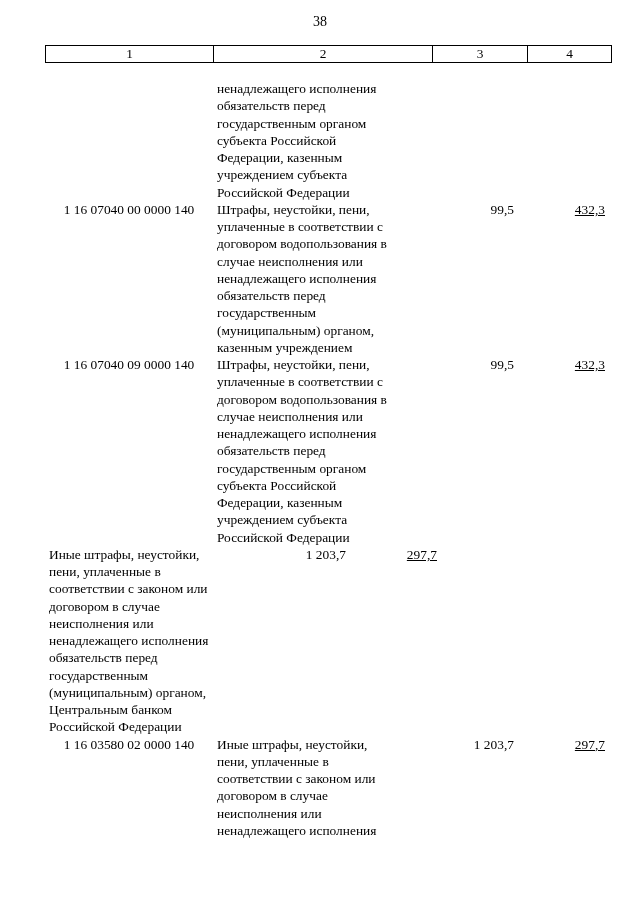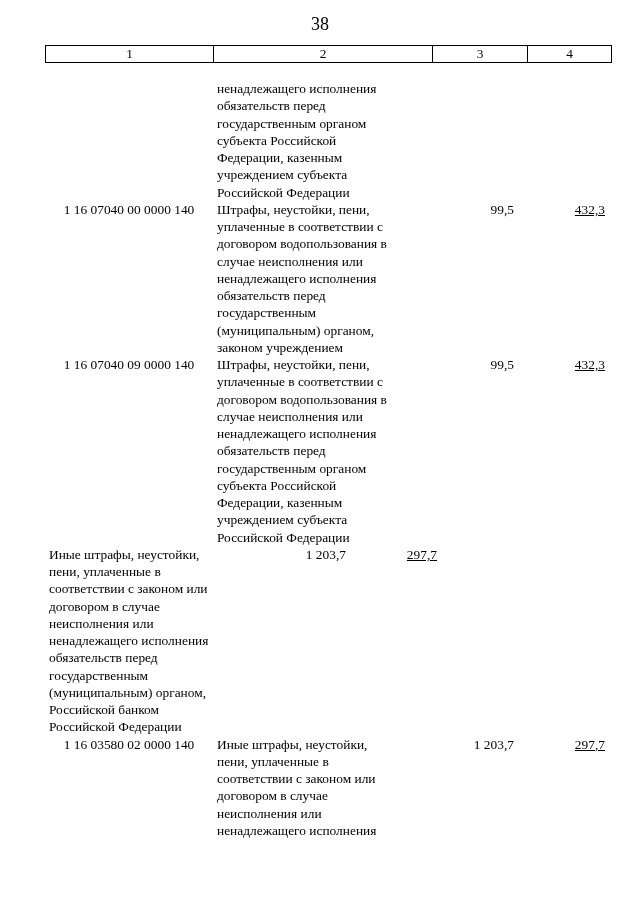--- a/index.html
+++ b/index.html
@@ -3,21 +3,21 @@
   <meta charset="utf-8">
   <style>
     html, body { margin: 0; padding: 0; background: #ffffff; }
     body {
       width: 640px; height: 905px; position: relative; overflow: hidden;
       font-family: "Liberation Serif", "DejaVu Serif", serif;
       color: #000; font-size: 13.4px;
     }
     .page-number {
       position: absolute; top: 14px; left: 0; width: 640px; text-align: center;
-      font-size: 18px;
+      font-size: 14px;
     }
     table.header {
       position: absolute; top: 45px; left: 45px;
       border-collapse: collapse; table-layout: fixed;
       width: 566px;
     }
     table.header td {
       border: 1px solid #000; height: 16px; padding: 0;
       text-align: center; font-size: 13.4px; line-height: 16px;
     }
@@ -70,21 +70,21 @@
       <div class="c1 line">1 16 07040 00 0000 140</div>
       <div class="c2">
         <span class="line">Штрафы, неустойки, пени,</span>
         <span class="line">уплаченные в соответствии с</span>
         <span class="line">договором водопользования в</span>
         <span class="line">случае неисполнения или</span>
         <span class="line">ненадлежащего исполнения</span>
         <span class="line">обязательств перед</span>
         <span class="line">государственным</span>
         <span class="line">(муниципальным) органом,</span>
-        <span class="line">законом учреждением</span>
+        <span class="line">казенным учреждением</span>
       </div>
       <div class="c3 line">99,5</div>
       <div class="c4 line">432,3</div>
     </div>
     <div class="row">
       <div class="c1 line">1 16 07040 09 0000 140</div>
       <div class="c2">
         <span class="line">Штрафы, неустойки, пени,</span>
         <span class="line">уплаченные в соответствии с</span>
         <span class="line">договором водопользования в</span>
@@ -104,21 +104,21 @@
       <div class="c2">
         <span class="line">Иные штрафы, неустойки,</span>
         <span class="line">пени, уплаченные в</span>
         <span class="line">соответствии с законом или</span>
         <span class="line">договором в случае</span>
         <span class="line">неисполнения или</span>
         <span class="line">ненадлежащего исполнения</span>
         <span class="line">обязательств перед</span>
         <span class="line">государственным</span>
         <span class="line">(муниципальным) органом,</span>
-        <span class="line">Российской банком</span>
+        <span class="line">Центральным банком</span>
         <span class="line">Российской Федерации</span>
       </div>
       <div class="c3 line">1 203,7</div>
       <div class="c4 line">297,7</div>
     </div>
     <div class="row">
       <div class="c1 line">1 16 03580 02 0000 140</div>
       <div class="c2">
         <span class="line">Иные штрафы, неустойки,</span>
         <span class="line">пени, уплаченные в</span>

